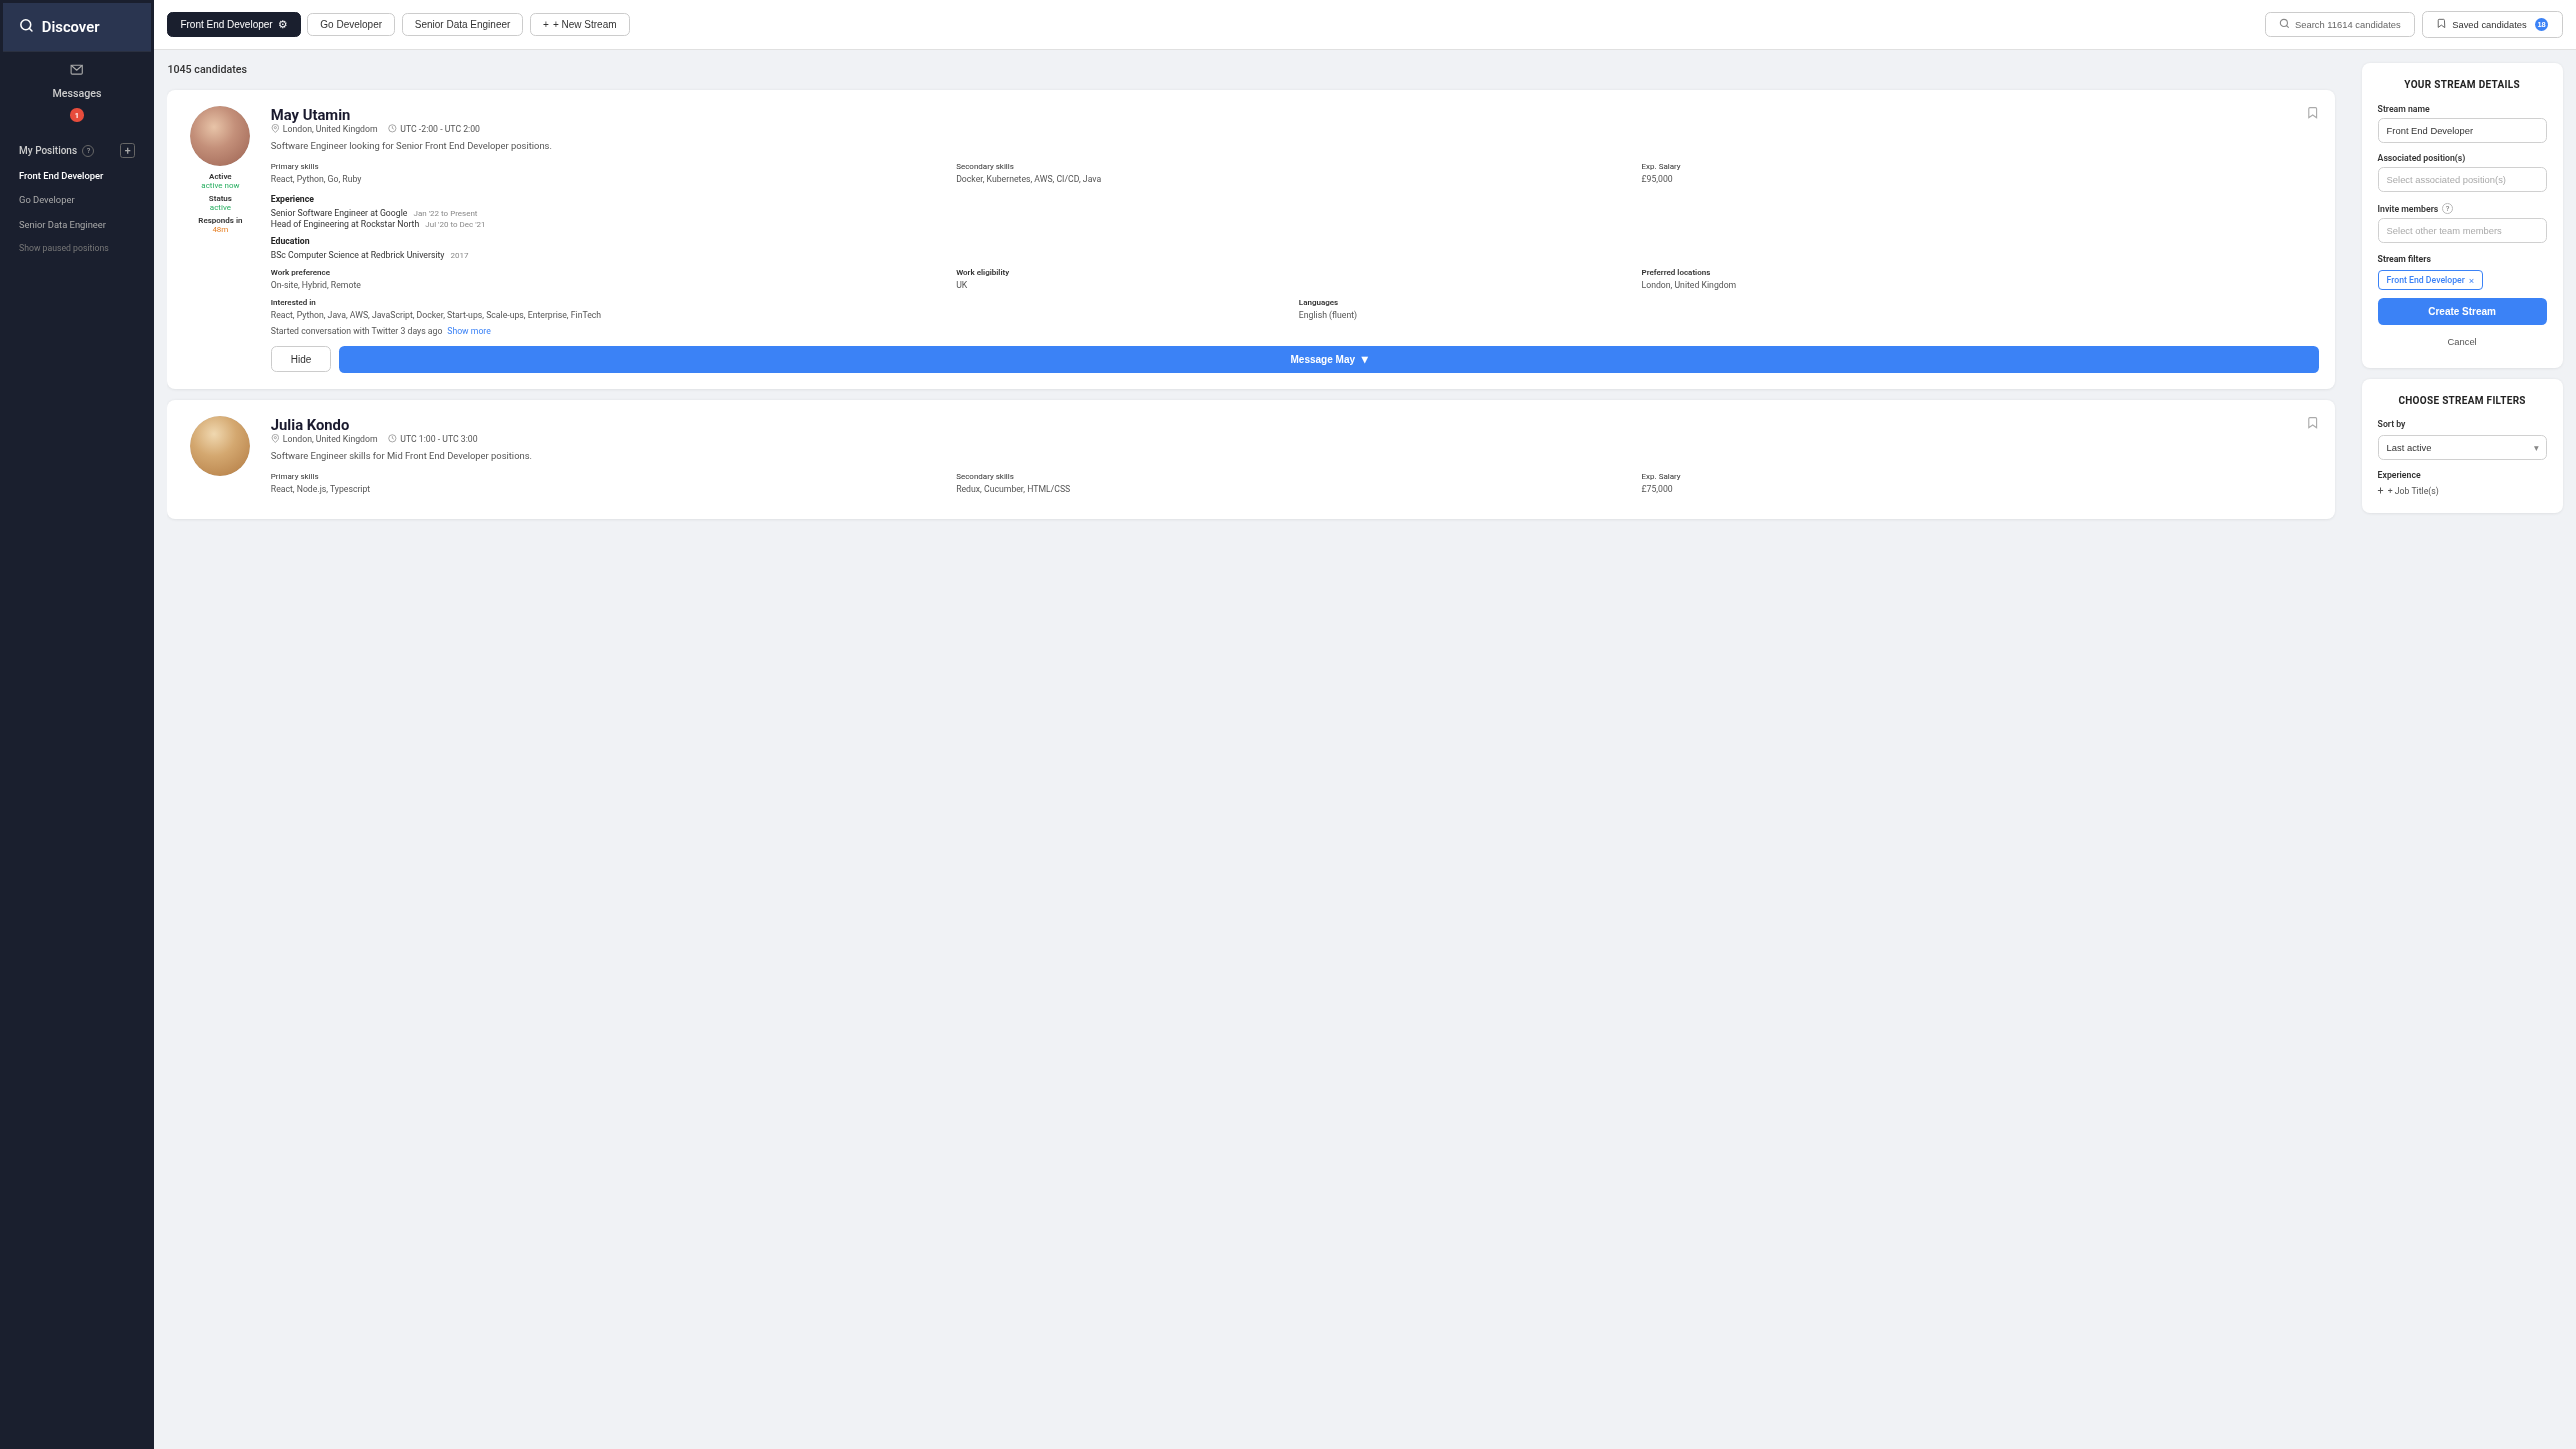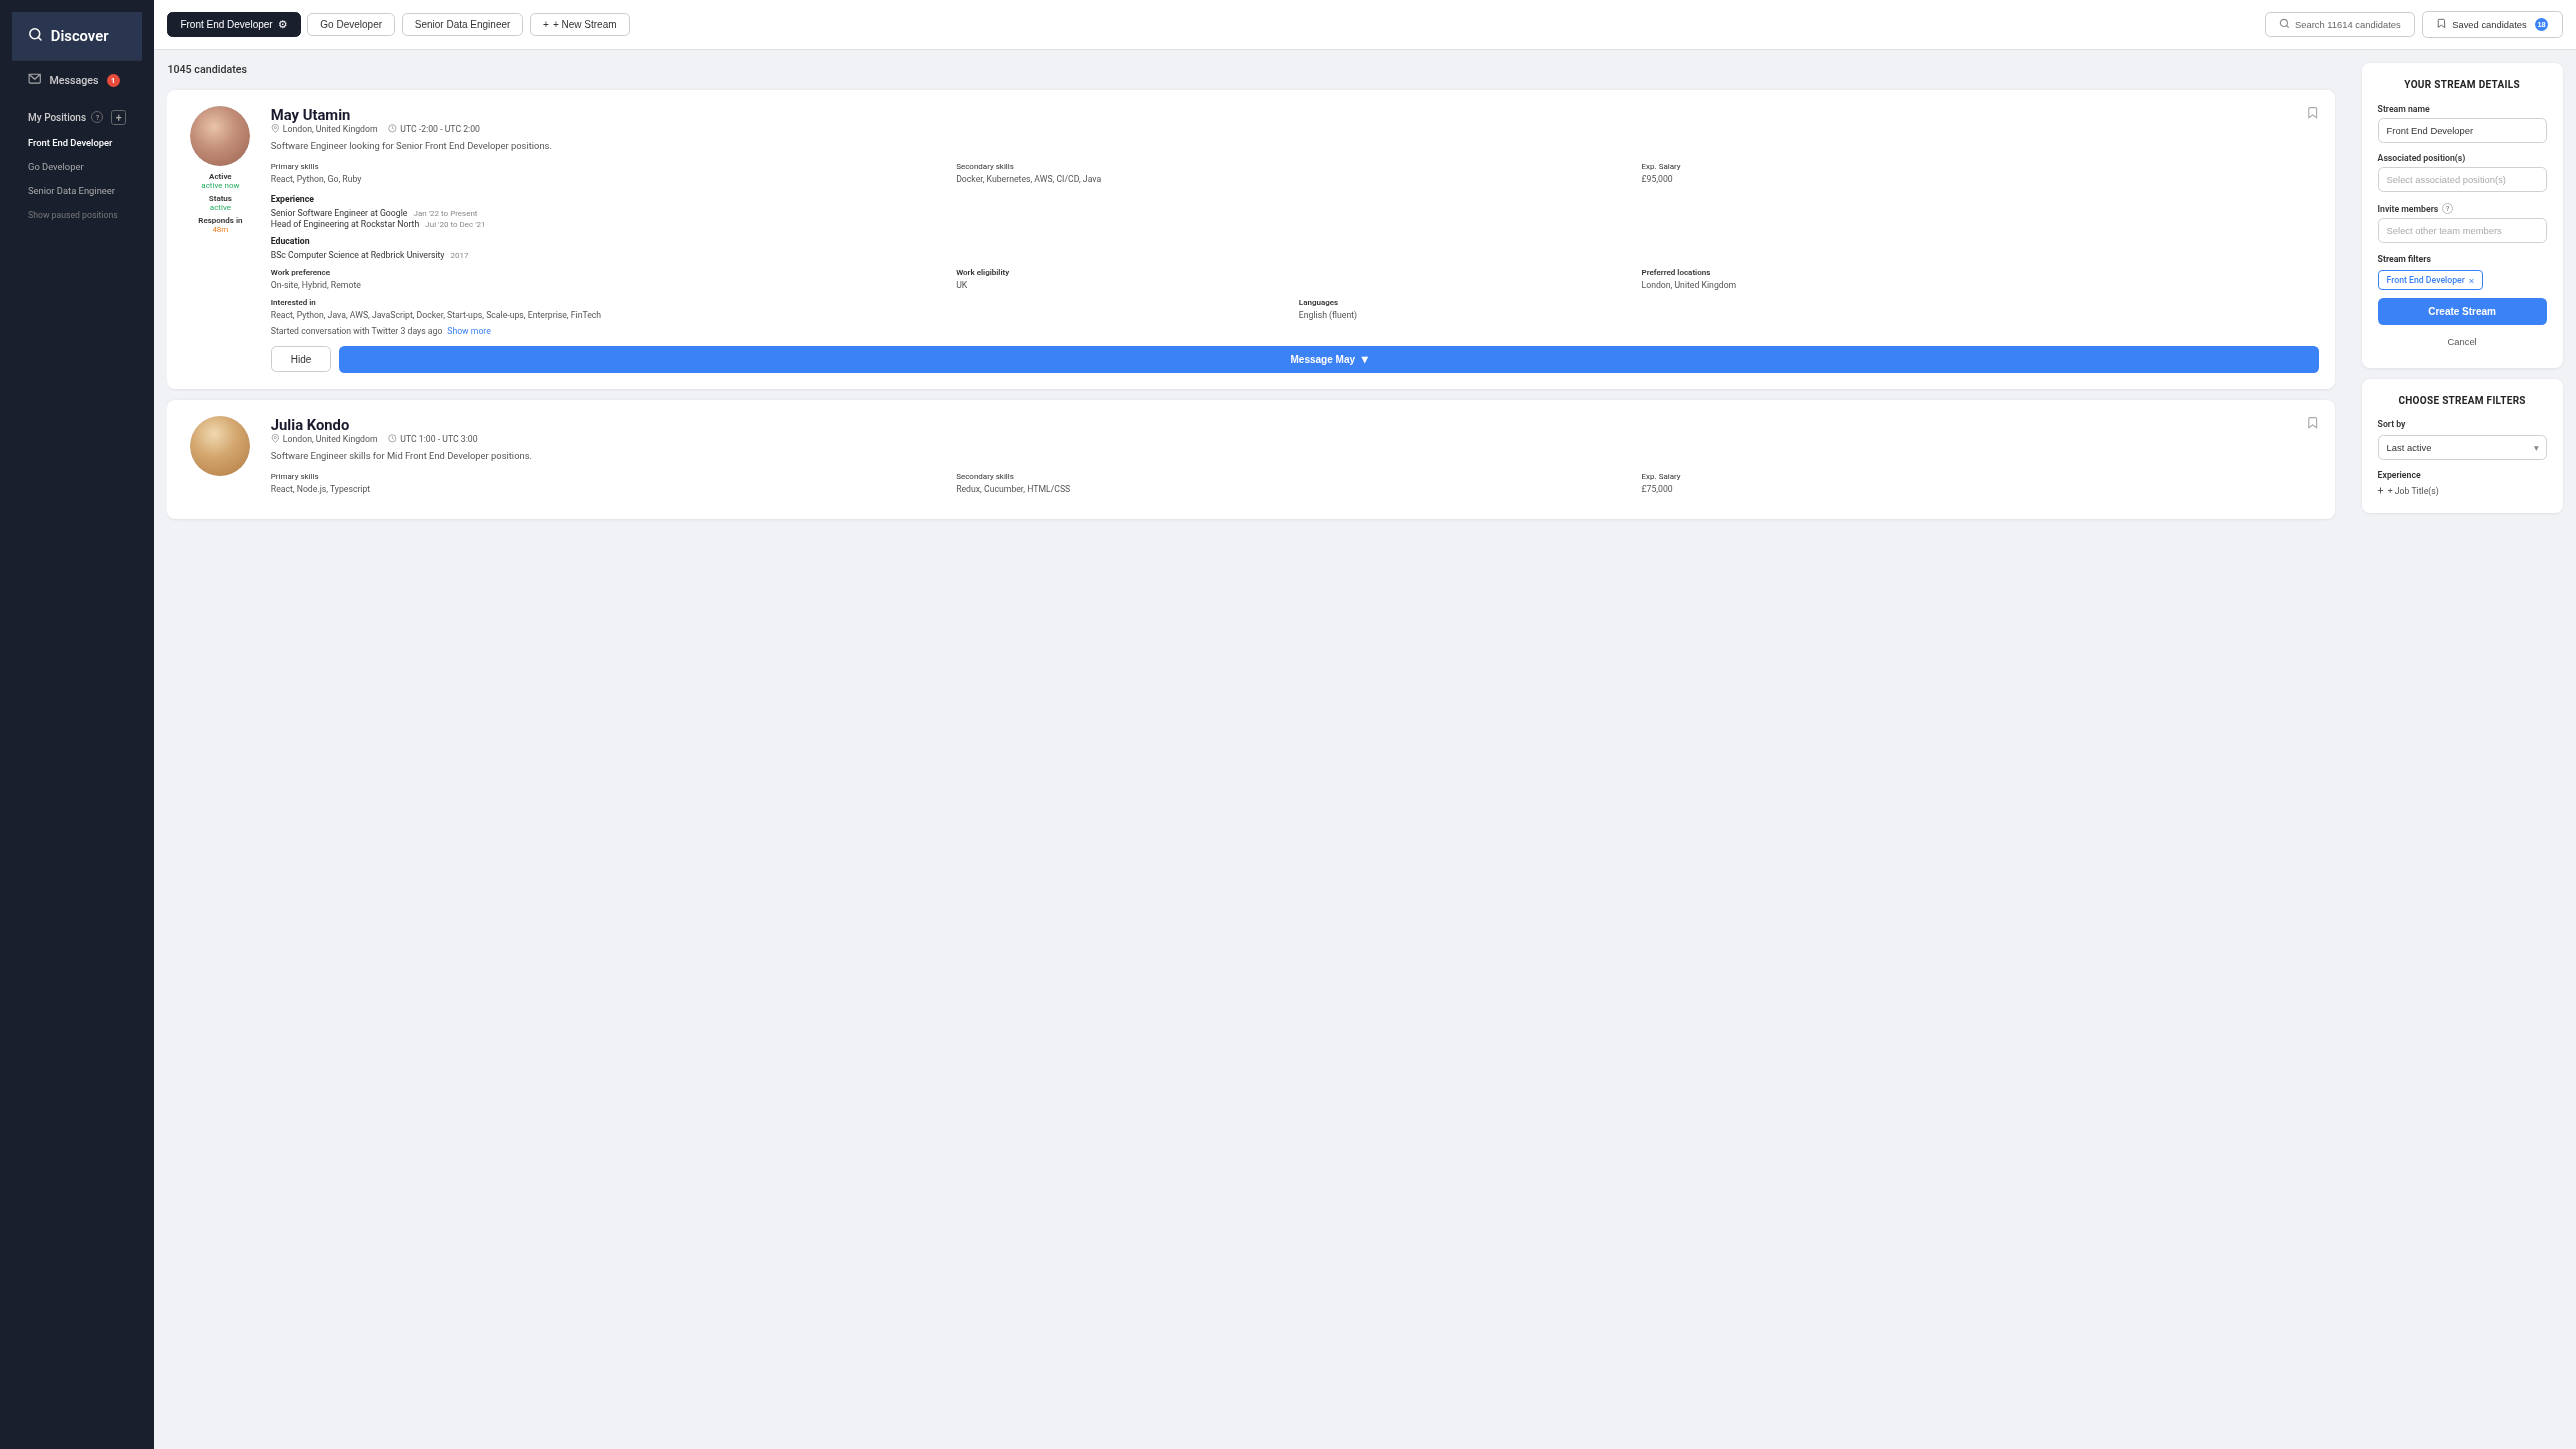--- a/index.html
+++ b/index.html
@@ -1,22 +1,22 @@
 <!DOCTYPE html>
 <html style="font-size:10.7px"><head>
   <meta charset="utf-8">
   <style>
     * { box-sizing: border-box; margin: 0; padding: 0; }
     body { font-family: -apple-system, BlinkMacSystemFont, 'Segoe UI', Roboto, sans-serif; background: #f5f5f5; display: flex; height: 100vh; overflow: hidden; font-size: 9.4px; }
 
     
-    .sidebar { width: 154px; background: #1a1f2e; color: #fff; display: flex; flex-direction: column; padding: 12px; flex-shrink: 0; }
+    .sidebar { width: 154px; background: #1a1f2e; color: #fff; display: flex; flex-direction: column; padding: 3px; flex-shrink: 0; }
     .sidebar-discover { padding: 14.8px 16px; font-size: 14.8px; font-weight: 600; color: #fff; display: flex; align-items: center; gap: 8px; background: #2a3550; }
     .sidebar-discover svg { color: #fff; }
-    .sidebar-messages { padding: 10.7px 16px; font-size: 10.7px; font-weight: 500; color: #ccc; display: flex; align-items: center; gap: 8px; border-top: 0.7px solid #2a3040; }
+    .sidebar-messages { padding: 10.7px 16px; font-size: 10.7px; font-weight: 500; color: #ccc; display: flex; align-items: center; gap: 8px; border-top: 0.7px solid #2a3040; flex-direction: column; }
     .badge { background: #e74c3c; color: #fff; border-radius: 50%; width: 13.4px; height: 13.4px; display: flex; align-items: center; justify-content: center; font-size: 7.4px; font-weight: 700; }
     .sidebar-positions-header { padding: 10.7px 16px 5.4px; font-size: 10px; font-weight: 500; color: #ccc; display: flex; align-items: center; gap: 5.4px; }
     .sidebar-positions-header .help-icon { width: 12px; height: 12px; border: 0.7px solid #666; border-radius: 50%; display: flex; align-items: center; justify-content: center; font-size: 7.4px; color: #999; cursor: pointer; }
     .sidebar-positions-header .add-icon { margin-left: auto; width: 14.8px; height: 14.8px; border: 0.7px solid #666; border-radius: 2.7px; display: flex; align-items: center; justify-content: center; font-size: 10.7px; color: #aaa; cursor: pointer; }
     .sidebar-nav-item { padding: 6.7px 16px; font-size: 9.4px; color: #aaa; cursor: pointer; }
     .sidebar-nav-item.active { color: #fff; font-weight: 500; }
     .sidebar-show-paused { padding: 6.7px 16px; font-size: 8.7px; color: #777; cursor: pointer; }
 
     
     .main { flex: 1; display: flex; flex-direction: column; overflow: hidden; background: #f0f2f5; }

